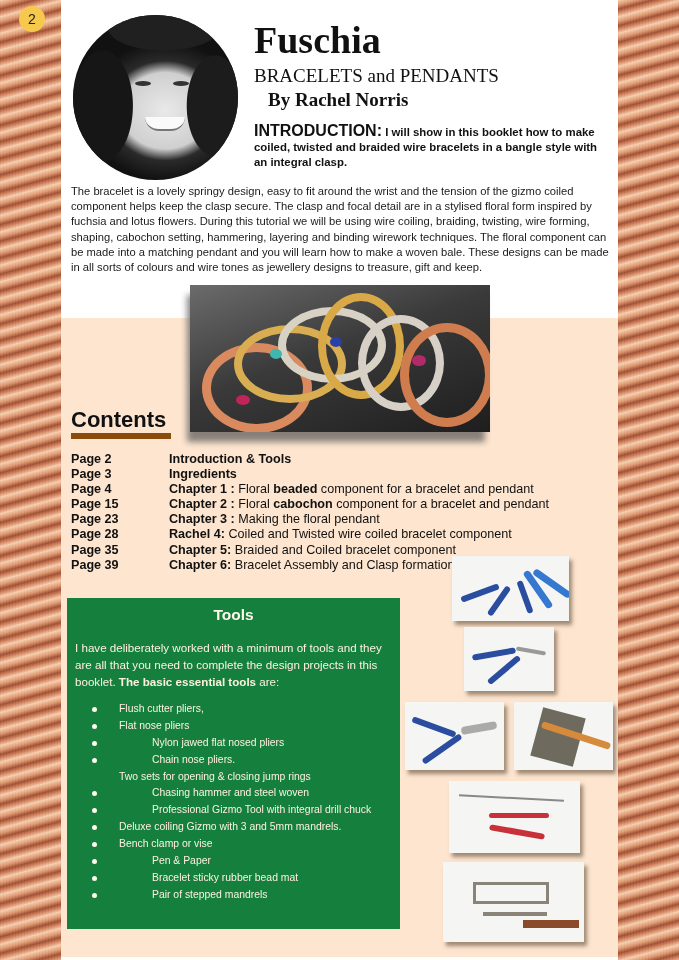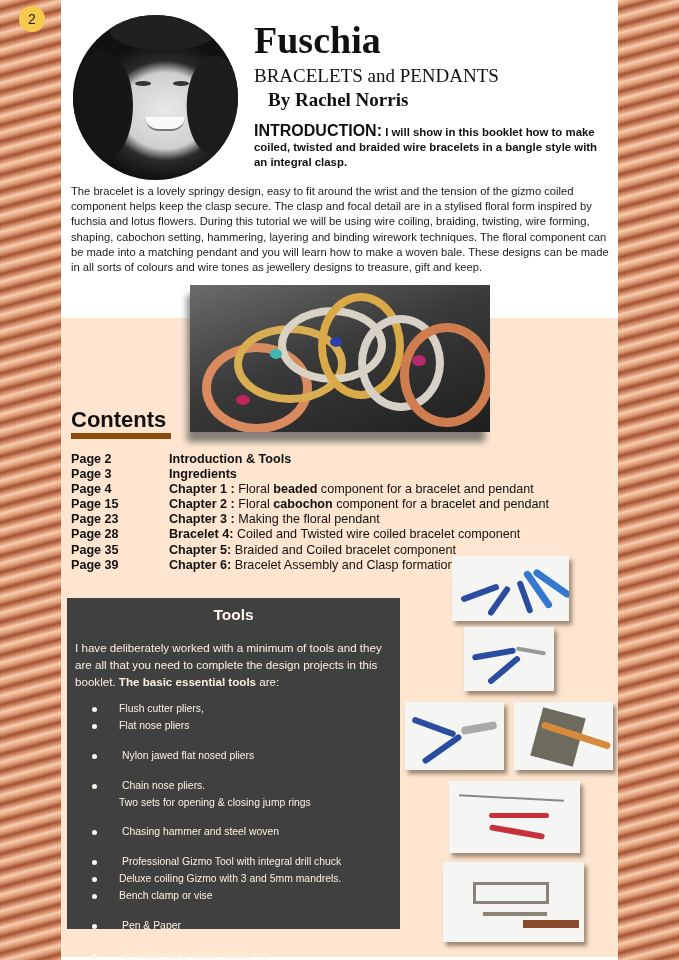--- a/index.html
+++ b/index.html
@@ -69,27 +69,27 @@
   .bangle { position: absolute; border-radius: 50%; border-style: solid; }
 
   .contents-heading { position: absolute; left: 10px; top: 407px; font-size: 22px; font-weight: bold; color: #111; }
   .contents-underline { position: absolute; left: 10px; top: 433px; width: 100px; height: 6px; background: #8a4b0c; }
 
   .toc { position: absolute; left: 10px; top: 452px; font-size: 12.6px; line-height: 15.1px; color: #111; }
   .toc-row { display: flex; white-space: nowrap; }
   .toc-page { width: 98px; font-weight: bold; }
   .toc-label b { font-weight: bold; }
 
-  .tools-box { position: absolute; left: 6px; top: 598px; width: 333px; height: 331px; background: #404040; color: #fdf0e0; }
+  .tools-box { position: absolute; left: 6px; top: 598px; width: 333px; height: 331px; background: #15803d; color: #fdf0e0; }
   .tools-title { position: absolute; left: 0; top: 8px; width: 333px; text-align: center; font-size: 15.5px; font-weight: bold; color: #fff6ea; }
   .tools-intro { position: absolute; left: 8px; top: 41px; width: 318px; font-size: 11.6px; line-height: 17px; color: #fdf0e0; }
   .tools-list { position: absolute; left: 0; top: 103px; width: 333px; margin: 0; padding: 0; list-style: none; font-size: 10.4px; color: #fdf0e0; }
   .tools-list li { position: relative; height: 16.9px; line-height: 16.9px; padding-left: 52px; white-space: nowrap; }
   .tools-list li .dot { position: absolute; left: 25px; top: 6px; width: 5px; height: 5px; border-radius: 50%; background: #fff8ee; }
-  .tools-list li.indent { padding-left: 55px; margin-top: 13px; }
+  .tools-list li.indent { padding-left: 85px; }
 
   .photo { position: absolute; background: #f5f5f3; box-shadow: 3px 4px 4px rgba(80,60,40,0.55); overflow: hidden; }
   .plier-handle { position: absolute; border-radius: 4px; }
 </style>
 </head>
 <body>
 
 <div class="border left"></div>
 <div class="border right"></div>
 <div class="page-badge">2</div>
@@ -146,21 +146,21 @@
     <div class="toc-row">
       <span class="toc-page">Page 15</span>
       <span class="toc-label"><b>Chapter 2 :</b><span> Floral </span><b>cabochon</b><span> component for a bracelet and pendant</span></span>
     </div>
     <div class="toc-row">
       <span class="toc-page">Page 23</span>
       <span class="toc-label"><b>Chapter 3 :</b><span> Making the floral pendant</span></span>
     </div>
     <div class="toc-row">
       <span class="toc-page">Page 28</span>
-      <span class="toc-label"><b>Bracelet 4:</b><span> Coiled and Twisted wire coiled bracelet component</span></span>
+      <span class="toc-label"><b>Rachel 4:</b><span> Coiled and Twisted wire coiled bracelet component</span></span>
     </div>
     <div class="toc-row">
       <span class="toc-page">Page 35</span>
       <span class="toc-label"><b>Chapter 5:</b><span> Braided and Coiled bracelet component</span></span>
     </div>
     <div class="toc-row">
       <span class="toc-page">Page 39</span>
       <span class="toc-label"><b>Chapter 6:</b><span> Bracelet Assembly and Clasp formation</span></span>
     </div>
   </div>

